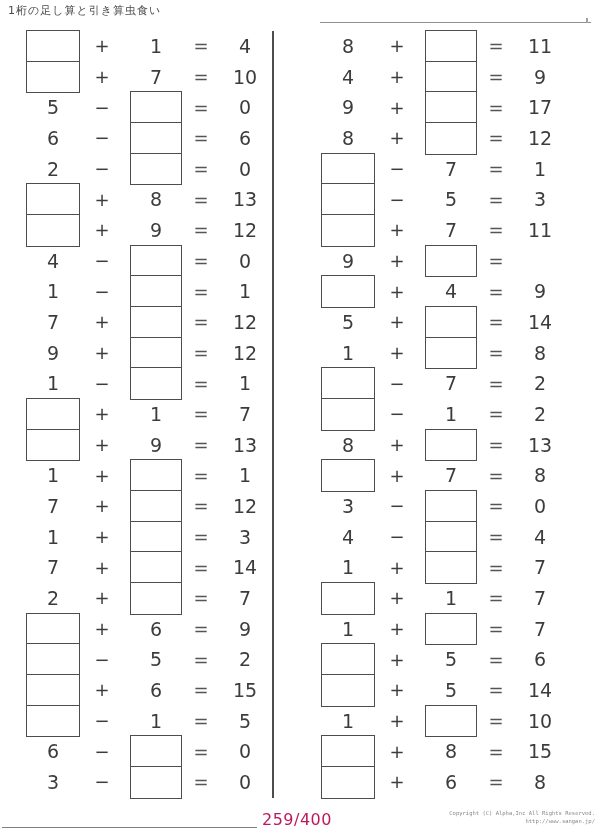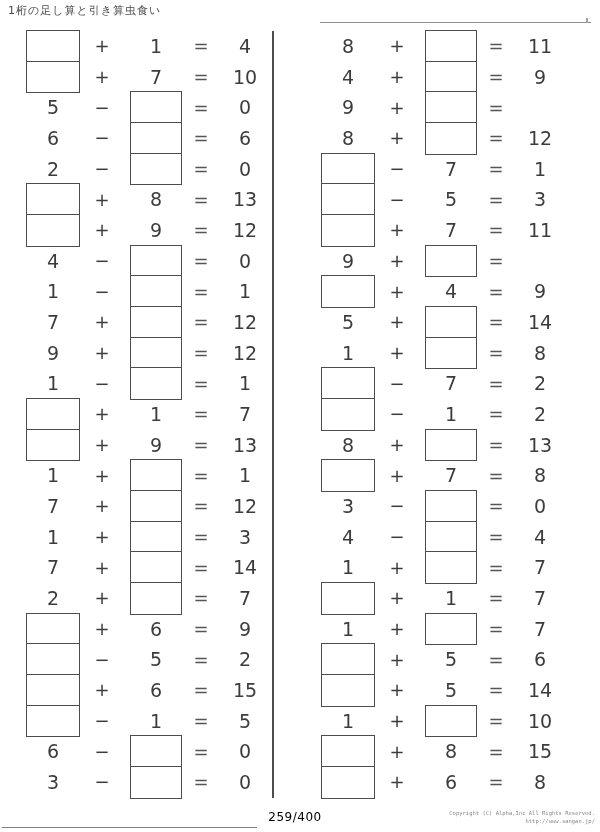--- a/index.html
+++ b/index.html
@@ -53,21 +53,21 @@
   }
   .box-a{width:54px;}
   .box-b{width:52px;}
 
   .footer-line{
     position:absolute;left:2px;top:827px;width:255px;height:0;
     border-top:1.2px solid #808080;
   }
   .page-number{
     position:absolute;left:262px;top:810px;width:66px;
-    text-align:center;font-size:12px;color:#000000;letter-spacing:0.5px;
+    text-align:center;font-size:16px;color:#be185d;letter-spacing:0.5px;
   }
   .copyright{
     position:absolute;right:5px;top:809px;width:170px;
     text-align:right;font-size:5.5px;line-height:1.5;color:#8a8a8a;
     font-family:"DejaVu Sans Mono",monospace;
   }
 </style>
 </head>
 <body style="--ink: #3c3c3c; --box: #4d4d4d; --rule: #8f8f8f;">
 
@@ -325,20 +325,21 @@
         <div class="cell cell-eq">=</div>
         <div class="cell cell-r">9</div>
       </div>
       <div class="prow">
         <div class="cell cell-a">9</div>
         <div class="cell cell-op">+</div>
         <div class="cell cell-b">
           <div class="blank-box box-b"></div>
         </div>
         <div class="cell cell-eq">=</div>
+        <div class="cell cell-r">17</div>
       </div>
       <div class="prow">
         <div class="cell cell-a">8</div>
         <div class="cell cell-op">+</div>
         <div class="cell cell-b">
           <div class="blank-box box-b"></div>
         </div>
         <div class="cell cell-eq">=</div>
         <div class="cell cell-r">12</div>
       </div>

